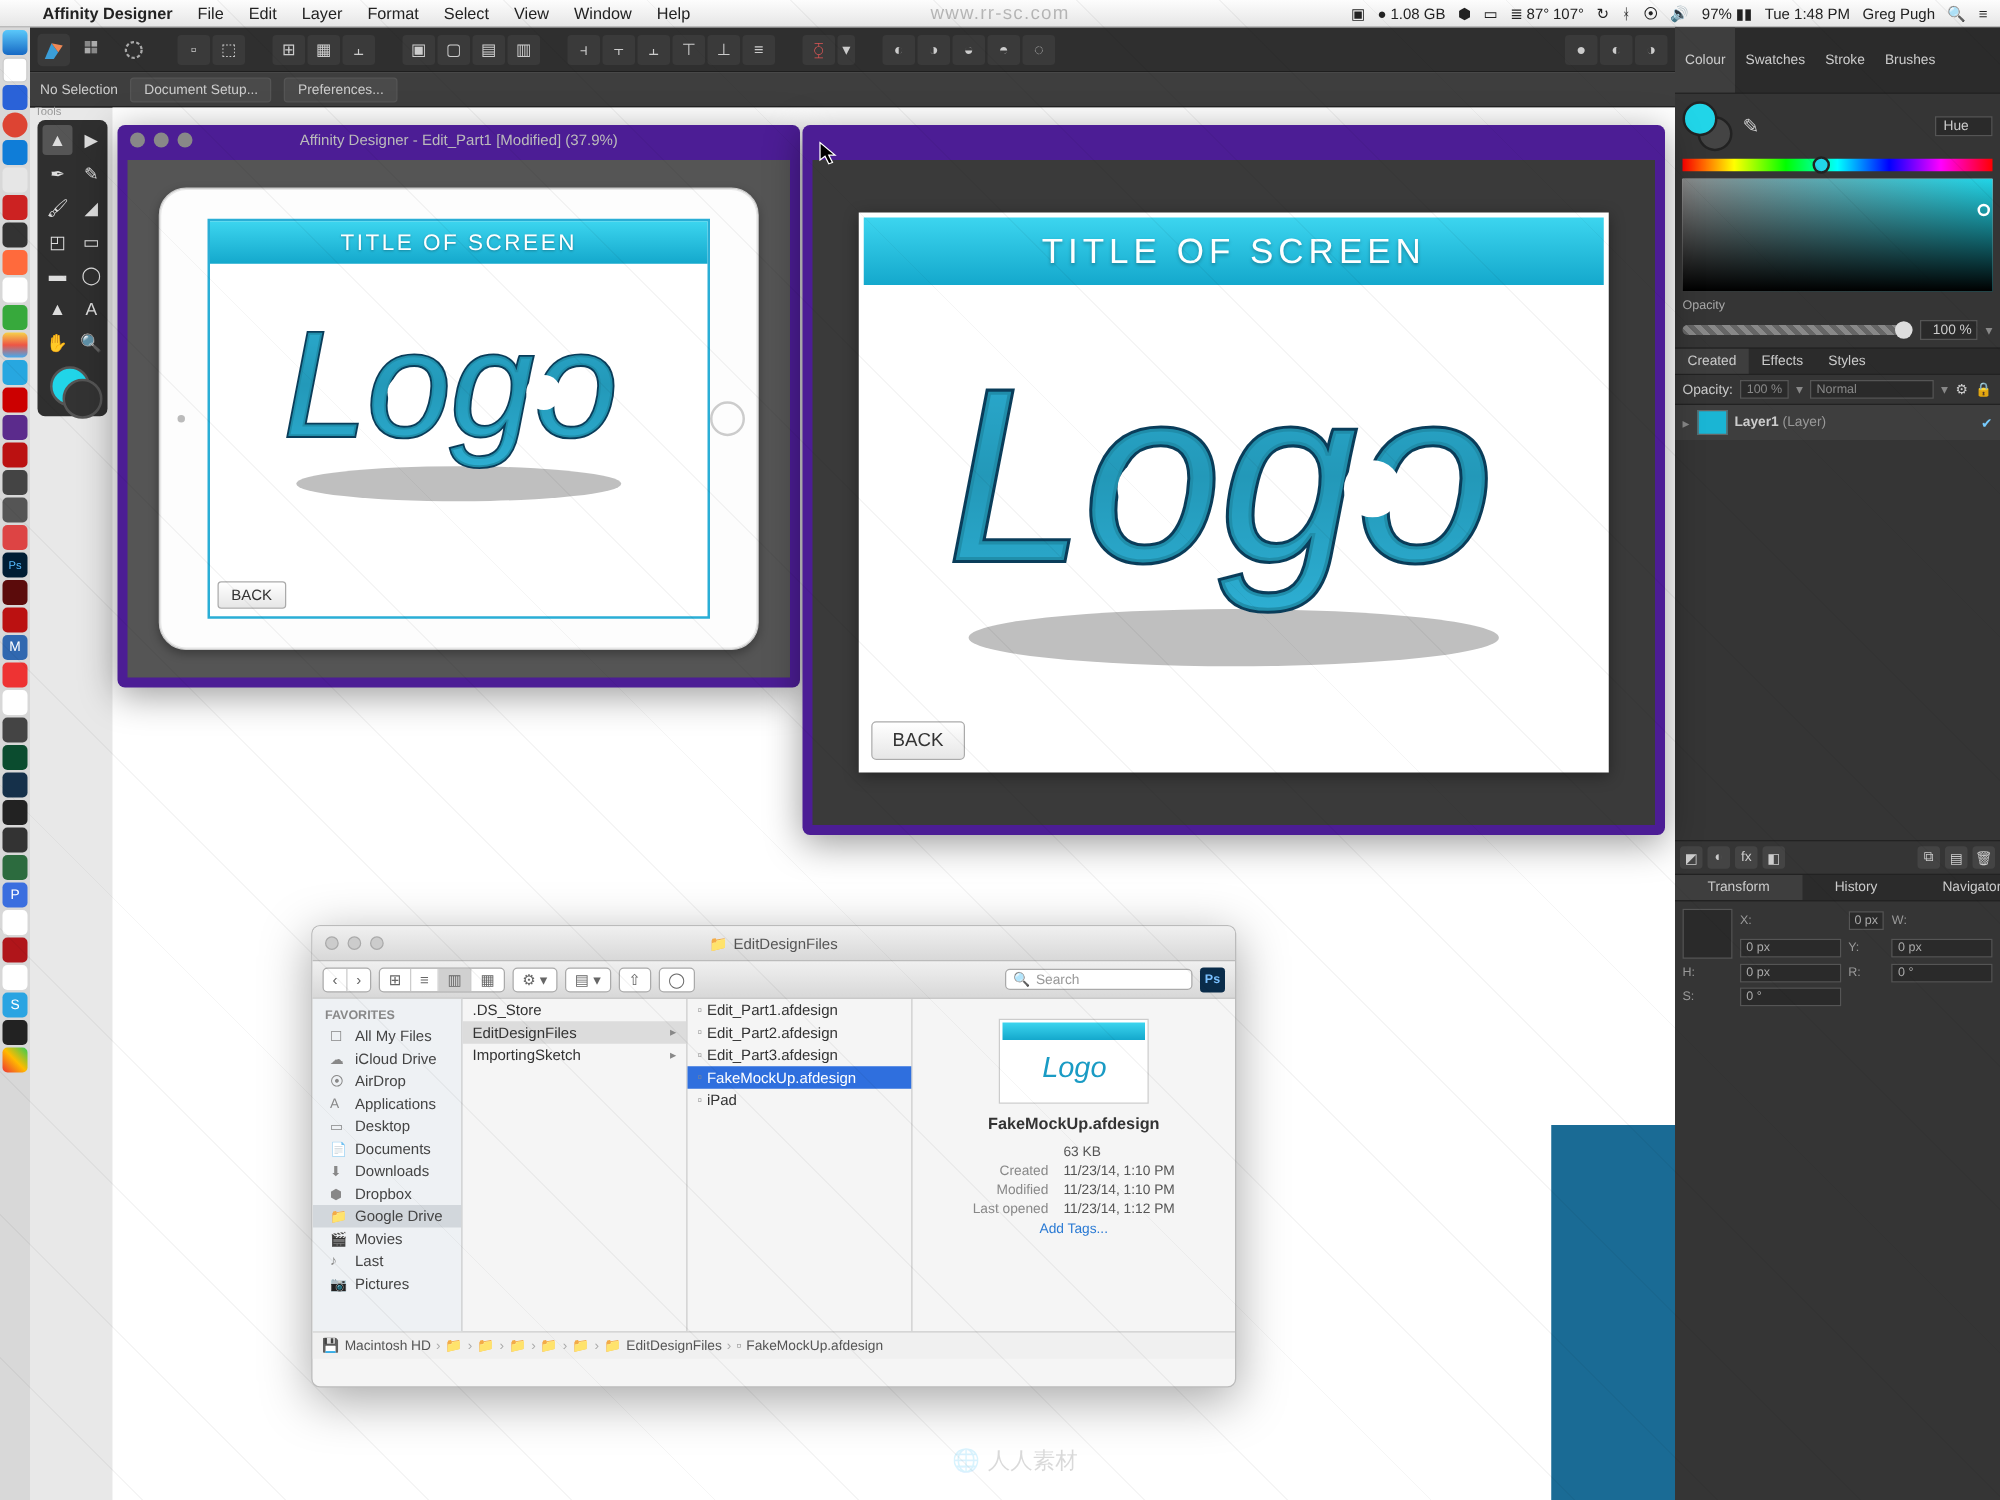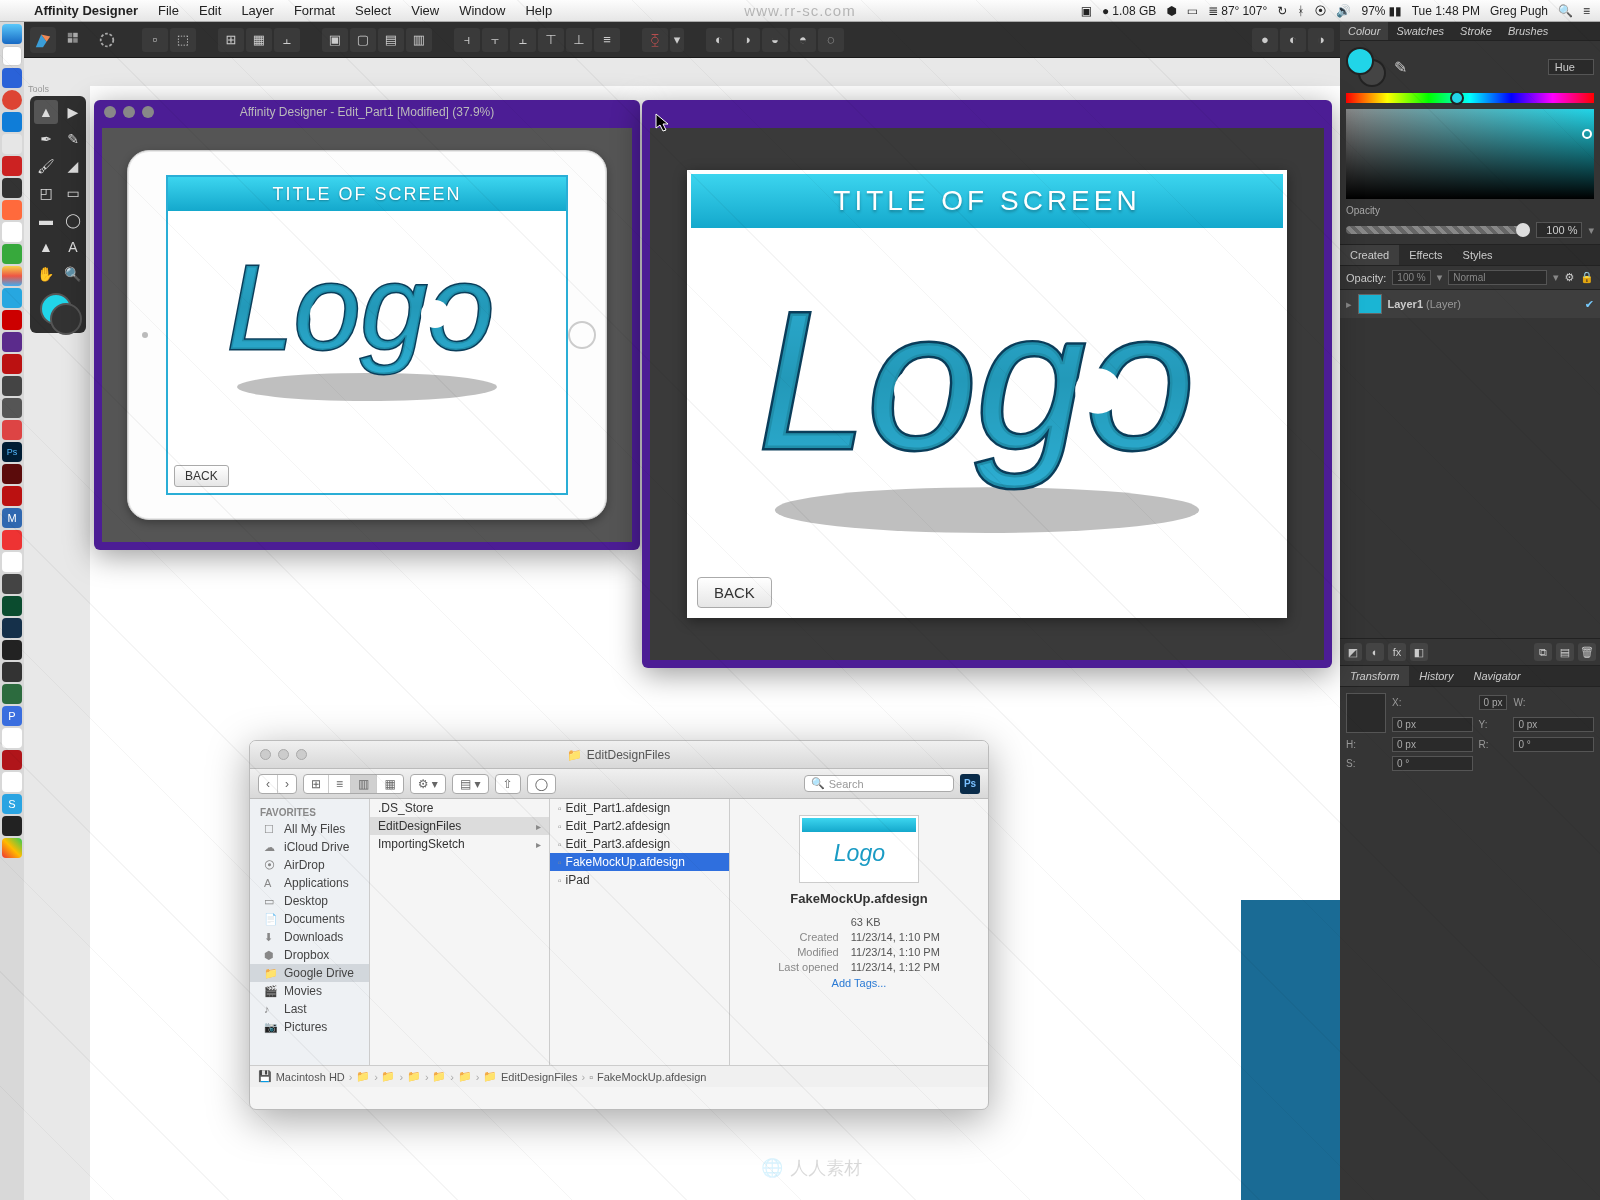--- a/index.html
+++ b/index.html
@@ -41,21 +41,21 @@
 .tools { position: absolute; left: 6px; top: 74px; width: 56px; background: #2f2f2f; border-radius: 6px; padding: 4px; display: grid; grid-template-columns: 1fr 1fr; gap: 3px; }
 .tools .t { width: 24px; height: 24px; display: flex; align-items: center; justify-content: center; color: #ddd; font-size: 14px; border-radius: 3px; }
 .tools .t.active { background: #555; }
 .tools .swatch { grid-column: span 2; height: 40px; position: relative; }
 .tools .swatch::before { content:""; position:absolute; left:6px; top:4px; width:28px; height:28px; border-radius:50%; background:#21d5e8; border:2px solid #555; }
 .tools .swatch::after { content:""; position:absolute; left:16px; top:14px; width:28px; height:28px; border-radius:50%; background:#333; border:2px solid #555; }
 
 
 .panels { position: absolute; right: 0; top: 0; width: 260px; bottom: 0; background: #353535; color: #ccc; font-size: 11px; }
 .panel-tabs { display: flex; background: #2b2b2b; border-bottom: 1px solid #222; }
-.panel-tabs span { padding: 3px 8px; font-style: italic; }
+.panel-tabs span { padding: 20px 8px; }
 .panel-tabs .act { background: #3e3e3e; }
 .colour-panel { padding: 6px; }
 .colour-panel .row1 { display: flex; align-items: center; gap: 8px; margin-bottom: 6px; }
 .colour-panel .bigswatch { position: relative; width: 40px; height: 40px; }
 .colour-panel .bigswatch .front { position:absolute; width:28px; height:28px; border-radius:50%; background:#21d5e8; border:2px solid #222; z-index:2; }
 .colour-panel .bigswatch .back { position:absolute; left:12px; top:12px; width:28px; height:28px; border-radius:50%; background:#444; border:2px solid #222; }
 .colour-panel .picker-icon { font-size:16px; }
 .hue-select { margin-left:auto; background:#2a2a2a; border:1px solid #555; color:#ccc; padding:1px 18px 1px 6px; font-size:11px; }
 .hue-bar { height: 10px; background: linear-gradient(90deg,#f00,#ff0,#0f0,#0ff,#00f,#f0f,#f00); margin: 6px 0; position: relative; }
 .hue-bar .knob { position:absolute; top:-2px; left:42%; width:14px; height:14px; border-radius:50%; background:#21d5e8; border:2px solid #222; }
@@ -74,21 +74,21 @@
 .layer-row { display:flex; align-items:center; padding:4px 6px; background:#3e3e3e; gap:6px; }
 .layer-row .thumb { width:24px; height:20px; background:#1ab5d4; border:1px solid #666; }
 .layer-row .chk { margin-left:auto; color:#7cf; }
 .layers-empty { height: 320px; }
 
 .bottom-icons { display:flex; gap:4px; padding:4px; border-top:1px solid #222; border-bottom:1px solid #222; }
 .bottom-icons span { width:18px; height:18px; background:#444; border-radius:3px; display:flex; align-items:center; justify-content:center; font-size:11px; }
 .bottom-icons .r { margin-left:auto; }
 
 .transform-tabs { display:flex; background:#2b2b2b; border-bottom:1px solid #222; }
-.transform-tabs span { padding:4px 10px;font-style:italic; }
+.transform-tabs span { padding:4px 26px; }
 .transform-tabs .act { background:#3e3e3e; }
 .transform-body { padding:6px; display:grid; grid-template-columns:auto 1fr auto 1fr; gap:4px 6px; align-items:center; font-size:10px; color:#999; }
 .transform-body .tinp { background:#2a2a2a; border:1px solid #555; padding:1px 4px; color:#aaa; }
 .anchor-grid { grid-row: span 2; width:40px; height:40px; background:#2a2a2a; border:1px solid #555; }
 
 
 .canvas-bg { position:absolute; left:66px; top:64px; right:260px; bottom:0; background:#fff; overflow:hidden; }
 .gp-mark { position:absolute; left:170px; top:400px; }
 .gp-mark svg text { font-family: Georgia, serif; }
 .blue-strip { position:absolute; right:-1px; bottom:0; width:100px; height:300px; background:#1a6b95; }
@@ -308,20 +308,25 @@
         <span class="tb">◌</span>
       </div>
     <div style="flex:1"></div>
     <div class="tool-cluster">
         <span class="tb">●</span>
         <span class="tb">◐</span>
         <span class="tb">◑</span>
       </div>
   </div>
 
+  <div class="context-bar">
+    <span>No Selection</span>
+    <span class="btn">Document Setup...</span>
+    <span class="btn">Preferences...</span>
+  </div>
   <div class="tools-label">Tools</div>
 
   <div class="tools">
     <div class="t active">▲</div>
     <div class="t">▶</div>
     <div class="t">✒</div>
     <div class="t">✎</div>
     <div class="t">🖌</div>
     <div class="t">◢</div>
     <div class="t">◰</div>

